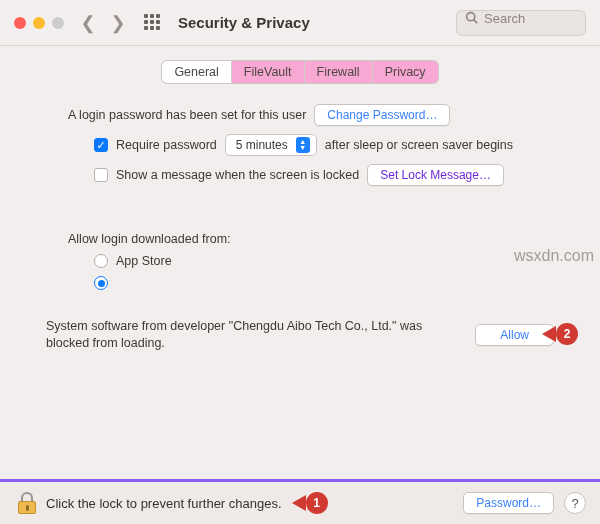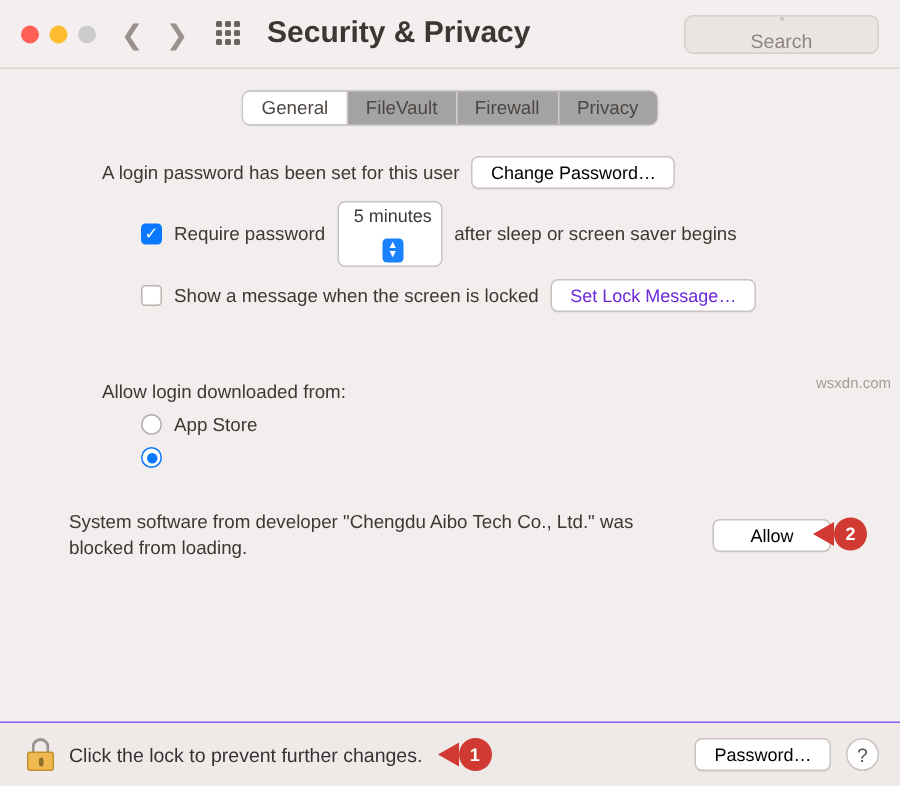--- a/index.html
+++ b/index.html
@@ -21,56 +21,55 @@
     border-bottom: 1px solid #ddd6d3;
     background: #f3efee;
     gap: 10px;
   }
   .traffic { display:flex; gap:7px; margin-right:4px; }
   .tl { width:12px; height:12px; border-radius:50%; }
   .tl.red{background:#ff5f57;} .tl.yel{background:#febc2e;} .tl.grn{background:#ccc;}
   .nav-arrow { width:20px; text-align:center; color:#9a908c; font-size:18px; cursor:pointer; user-select:none;}
   .grid-icon { width:18px; height:18px; display:grid; grid-template-columns:repeat(3,4px); grid-template-rows:repeat(3,4px); gap:2px; margin:0 6px; cursor:pointer;}
   .grid-icon span{background:#6a6460; border-radius:1px;}
-  .title { font-weight:600; font-size:20px; color:#3b3734;}
+  .title { font-weight:600; font-size:15px; color:#3b3734;}
   .spacer{flex:1;}
   .search {
-    display:flex; align-items:center; gap:6px;
+    display:flex; align-items:flex-start; gap:6px;
     background:#eae4e2; border:1px solid #d6cfcc; border-radius:6px;
-    height:26px; padding:0 8px; width:130px; color:#8e8582;flex-direction:column;
+    height:26px; padding:0 8px; width:130px; color:#8e8582;
   }
   .search svg{width:13px;height:13px;}
   .content { padding: 14px 0 0 0; }
   .tabs {
     display:flex; justify-content:center; margin-bottom:20px;
   }
-  .tabgroup{ display:flex; border:1px solid #cfc9c6; border-radius:6px; overflow:hidden; background:#a3a3a3;}
+  .tabgroup{ display:flex; border:1px solid #cfc9c6; border-radius:6px; overflow:hidden; background:#f9a8d4;}
   .tab{ padding:4px 12px; font-size:12.5px; color:#4d4743; cursor:pointer; border-right:1px solid #d3cdc9;}
   .tab:last-child{border-right:none;}
   .tab.active{ background:#fff; }
   .section { padding: 0 68px; font-size:12.5px; color:#3d3834;}
   .row { display:flex; align-items:center; gap:8px; margin-bottom:8px; flex-wrap:wrap;}
   .btn {
     border:1px solid #c9c2bf; background:#fff; border-radius:5px;
-    padding:3px 12px; font-size:12px; cursor:pointer; color:#000000;
+    padding:3px 12px; font-size:12px; cursor:pointer; color:#3b82f6;
     box-shadow: 0 1px 0 rgba(0,0,0,0.04);
   }
   .btn.disabled{ color:#6d28d9; }
   .chk {
     width:14px; height:14px; border-radius:3px; border:1px solid #b9b2ae;
     display:inline-flex; align-items:center; justify-content:center;
     background:#fff;
   }
   .chk.on{ background:#0a79ff; border-color:#0a79ff; }
   .chk.on::after{ content:"✓"; color:#fff; font-size:11px; line-height:1;}
   .select {
     border:1px solid #c9c2bf; background:#fff; border-radius:5px;
     padding:2px 6px 2px 10px; font-size:12px; display:flex; align-items:center; gap:8px;
     cursor:pointer;
-    flex-direction:column;
   }
   .select .arrows{
     background:#1a82ff; border-radius:3px; width:14px; height:16px;
     display:flex; flex-direction:column; align-items:center; justify-content:center;
     color:#fff; font-size:7px; line-height:6px;
   }
   .indent{ padding-left:26px; }
   .radio {
     width:14px; height:14px; border-radius:50%; border:1px solid #b2aca8;
     display:inline-flex; align-items:center; justify-content:center; background:#fff;
@@ -91,32 +90,32 @@
     border-top:8px solid transparent; border-bottom:8px solid transparent;
     border-right:14px solid #d13a32;
   }
   .marker-shape .ball{
     position:absolute; right:0; top:0; width:22px; height:22px; border-radius:50%;
     background:#d13a32; color:#fff; font-size:12px; font-weight:600;
     display:flex; align-items:center; justify-content:center;
   }
   .footer{
     position:absolute; left:0; right:0; bottom:0;
-    border-top:1px solid #8b5cf6; background:#efeae8;
+    border-top:3px solid #8b5cf6; background:#efeae8;
     padding:10px 14px; display:flex; align-items:center; gap:10px;
   }
   .lock-icon{ width:18px;height:22px; position:relative; margin-left:4px; cursor:pointer;}
   .lock-icon .body{ position:absolute; bottom:0; width:18px; height:13px; background:#f0b94f; border:1px solid #c2912f; border-radius:2px;}
   .lock-icon .body::after{content:"";position:absolute;left:7px;top:3px;width:3px;height:6px;background:#8f6f28;border-radius:2px;}
   .lock-icon .shackle{position:absolute; top:0; left:3px; width:12px; height:12px; border:2px solid #9a9490; border-bottom:none; border-radius:8px 8px 0 0;}
   .help{
     width:22px;height:22px;border-radius:50%;border:1px solid #c9c2bf;background:#fff;
     display:flex;align-items:center;justify-content:center;font-size:13px;cursor:pointer;color:#555;
   }
-  .watermark{ position:absolute; right:6px; top:256px; font-size:10px; color:#a39c98; transform:translateY(-50%);}
+  .watermark{ position:absolute; right:6px; top:256px; font-size:16px; color:#a39c98; transform:translateY(-50%);}
   .gap{height:38px;}
 </style>
 </head>
 <body>
 
 <div class="titlebar">
   <div class="traffic">
     <div class="tl red"></div>
     <div class="tl yel"></div>
     <div class="tl grn"></div>

